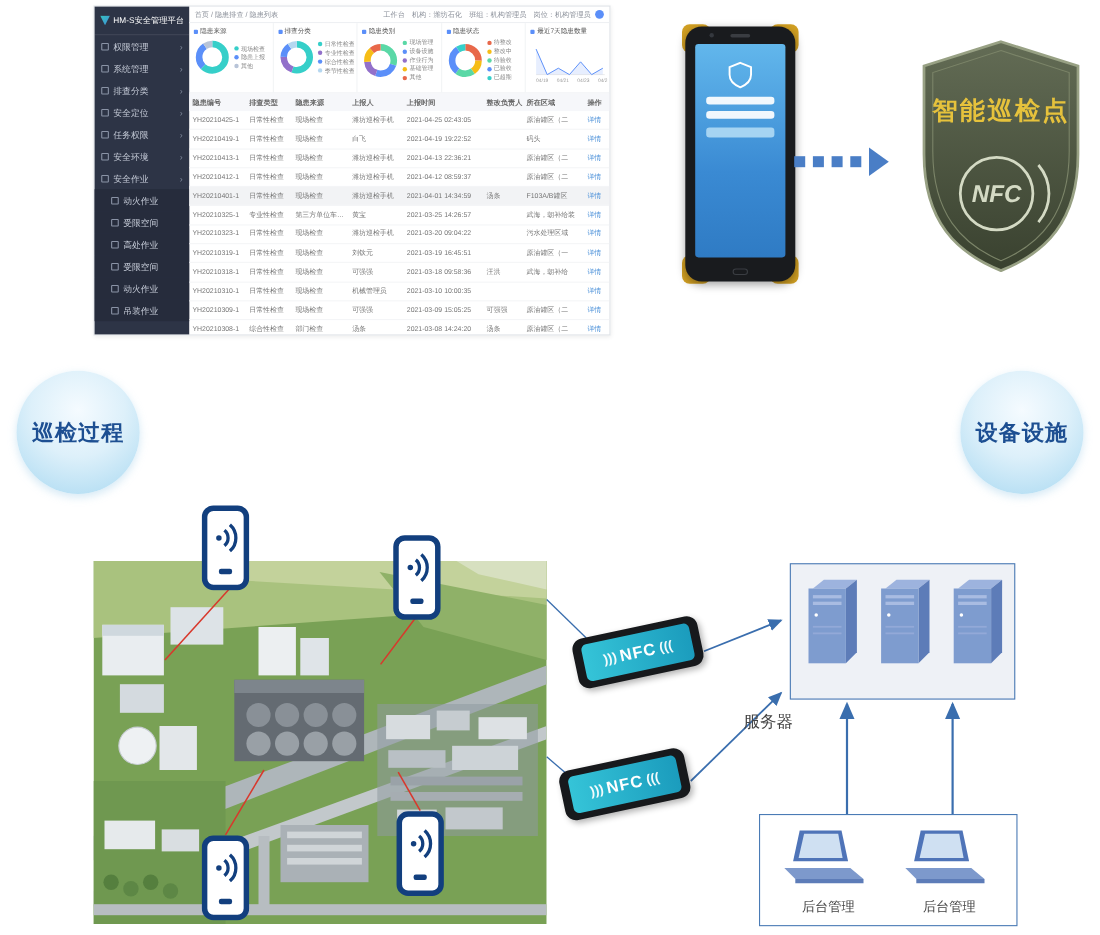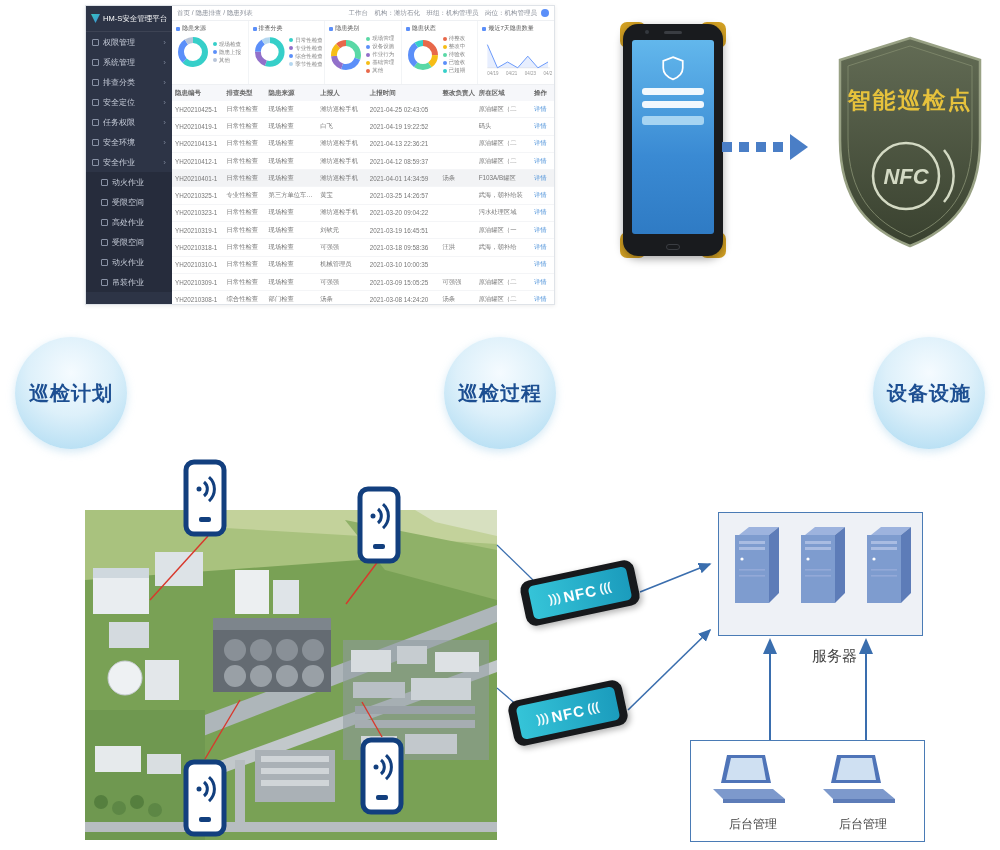--- a/index.html
+++ b/index.html
@@ -90,21 +90,21 @@
   .nd2 { left:510px; top:690px; transform:rotate(-12deg); }
   .nfc-screen { width:100px; height:34px; border-radius:5px; background:linear-gradient(90deg,#35c4d8,#1b9cbd);
                 color:#fff; display:flex; align-items:center; justify-content:center; gap:3px; font-weight:bold; }
   .nfc-label { font-size:15px; letter-spacing:1px; }
   .nfc-wave { font-size:12px; opacity:.95; }
 
   .lines { position:absolute; left:0; top:450px; pointer-events:none; }
 
   .server-box { position:absolute; left:718px; top:512px; width:205px; height:124px; background:#eef1f6;
                 border:1px solid #4a7bb5; }
-  .server-label { position:absolute; left:732px; top:647px; width:205px; text-align:center; font-size:15px; color:#444; }
+  .server-label { position:absolute; left:676px; top:647px; width:205px; text-align:left; font-size:15px; color:#444; }
 
   .admin-box { position:absolute; left:690px; top:740px; width:235px; height:102px; background:#fff; border:1px solid #4a7bb5; }
   .admin-label { position:absolute; bottom:8px; font-size:12px; color:#444; width:100px; text-align:center; }
   .al1 { left:12px; } .al2 { left:122px; }
 </style>
 </head>
 <body>
 
 <div class="canvas">
 
@@ -495,21 +495,20 @@
     </defs>
     <path d="M82,8 L152,30 V110 C152,172 122,200 82,216 C42,200 12,172 12,110 V30 Z" fill="url(#bgrad)" stroke="#98a184" stroke-width="2.5"></path>
     <path d="M82,16 L144,36 V108 C144,164 118,192 82,207 C46,192 20,164 20,108 V36 Z" fill="none" stroke="#7b8468" stroke-width="1"></path>
     <text x="82" y="78" text-anchor="middle" font-size="23" font-weight="bold" fill="#e6c23c" letter-spacing="2">智能巡检点</text>
     <circle cx="78" cy="146" r="33" fill="none" stroke="#d4dac4" stroke-width="2.5"></circle>
     <text x="78" y="154" text-anchor="middle" font-size="22" font-style="italic" font-weight="bold" fill="#d4dac4">NFC</text>
     <path d="M116,120 a40,40 0 0 1 0,52" fill="none" stroke="#d4dac4" stroke-width="2.5"></path>
   </svg>
 
   <div class="features">
-      <div class="feature-circle">巡检计划</div>
       <div class="feature-circle">巡检过程</div>
       <div class="feature-circle">设备设施</div>
     </div>
 
   <svg class="factory" width="412" height="330" viewBox="0 0 412 330">
     <rect width="412" height="330" fill="#79a155"></rect>
     <polygon points="0,0 412,0 412,40 0,70" fill="#a9c27e"></polygon>
     <polygon points="120,0 412,0 412,34 140,18" fill="#c3d29b"></polygon>
     <polygon points="260,10 412,40 412,90 300,60" fill="#8fb168"></polygon>
     <polygon points="330,0 412,0 412,26 350,12" fill="#d7e0c0"></polygon>

